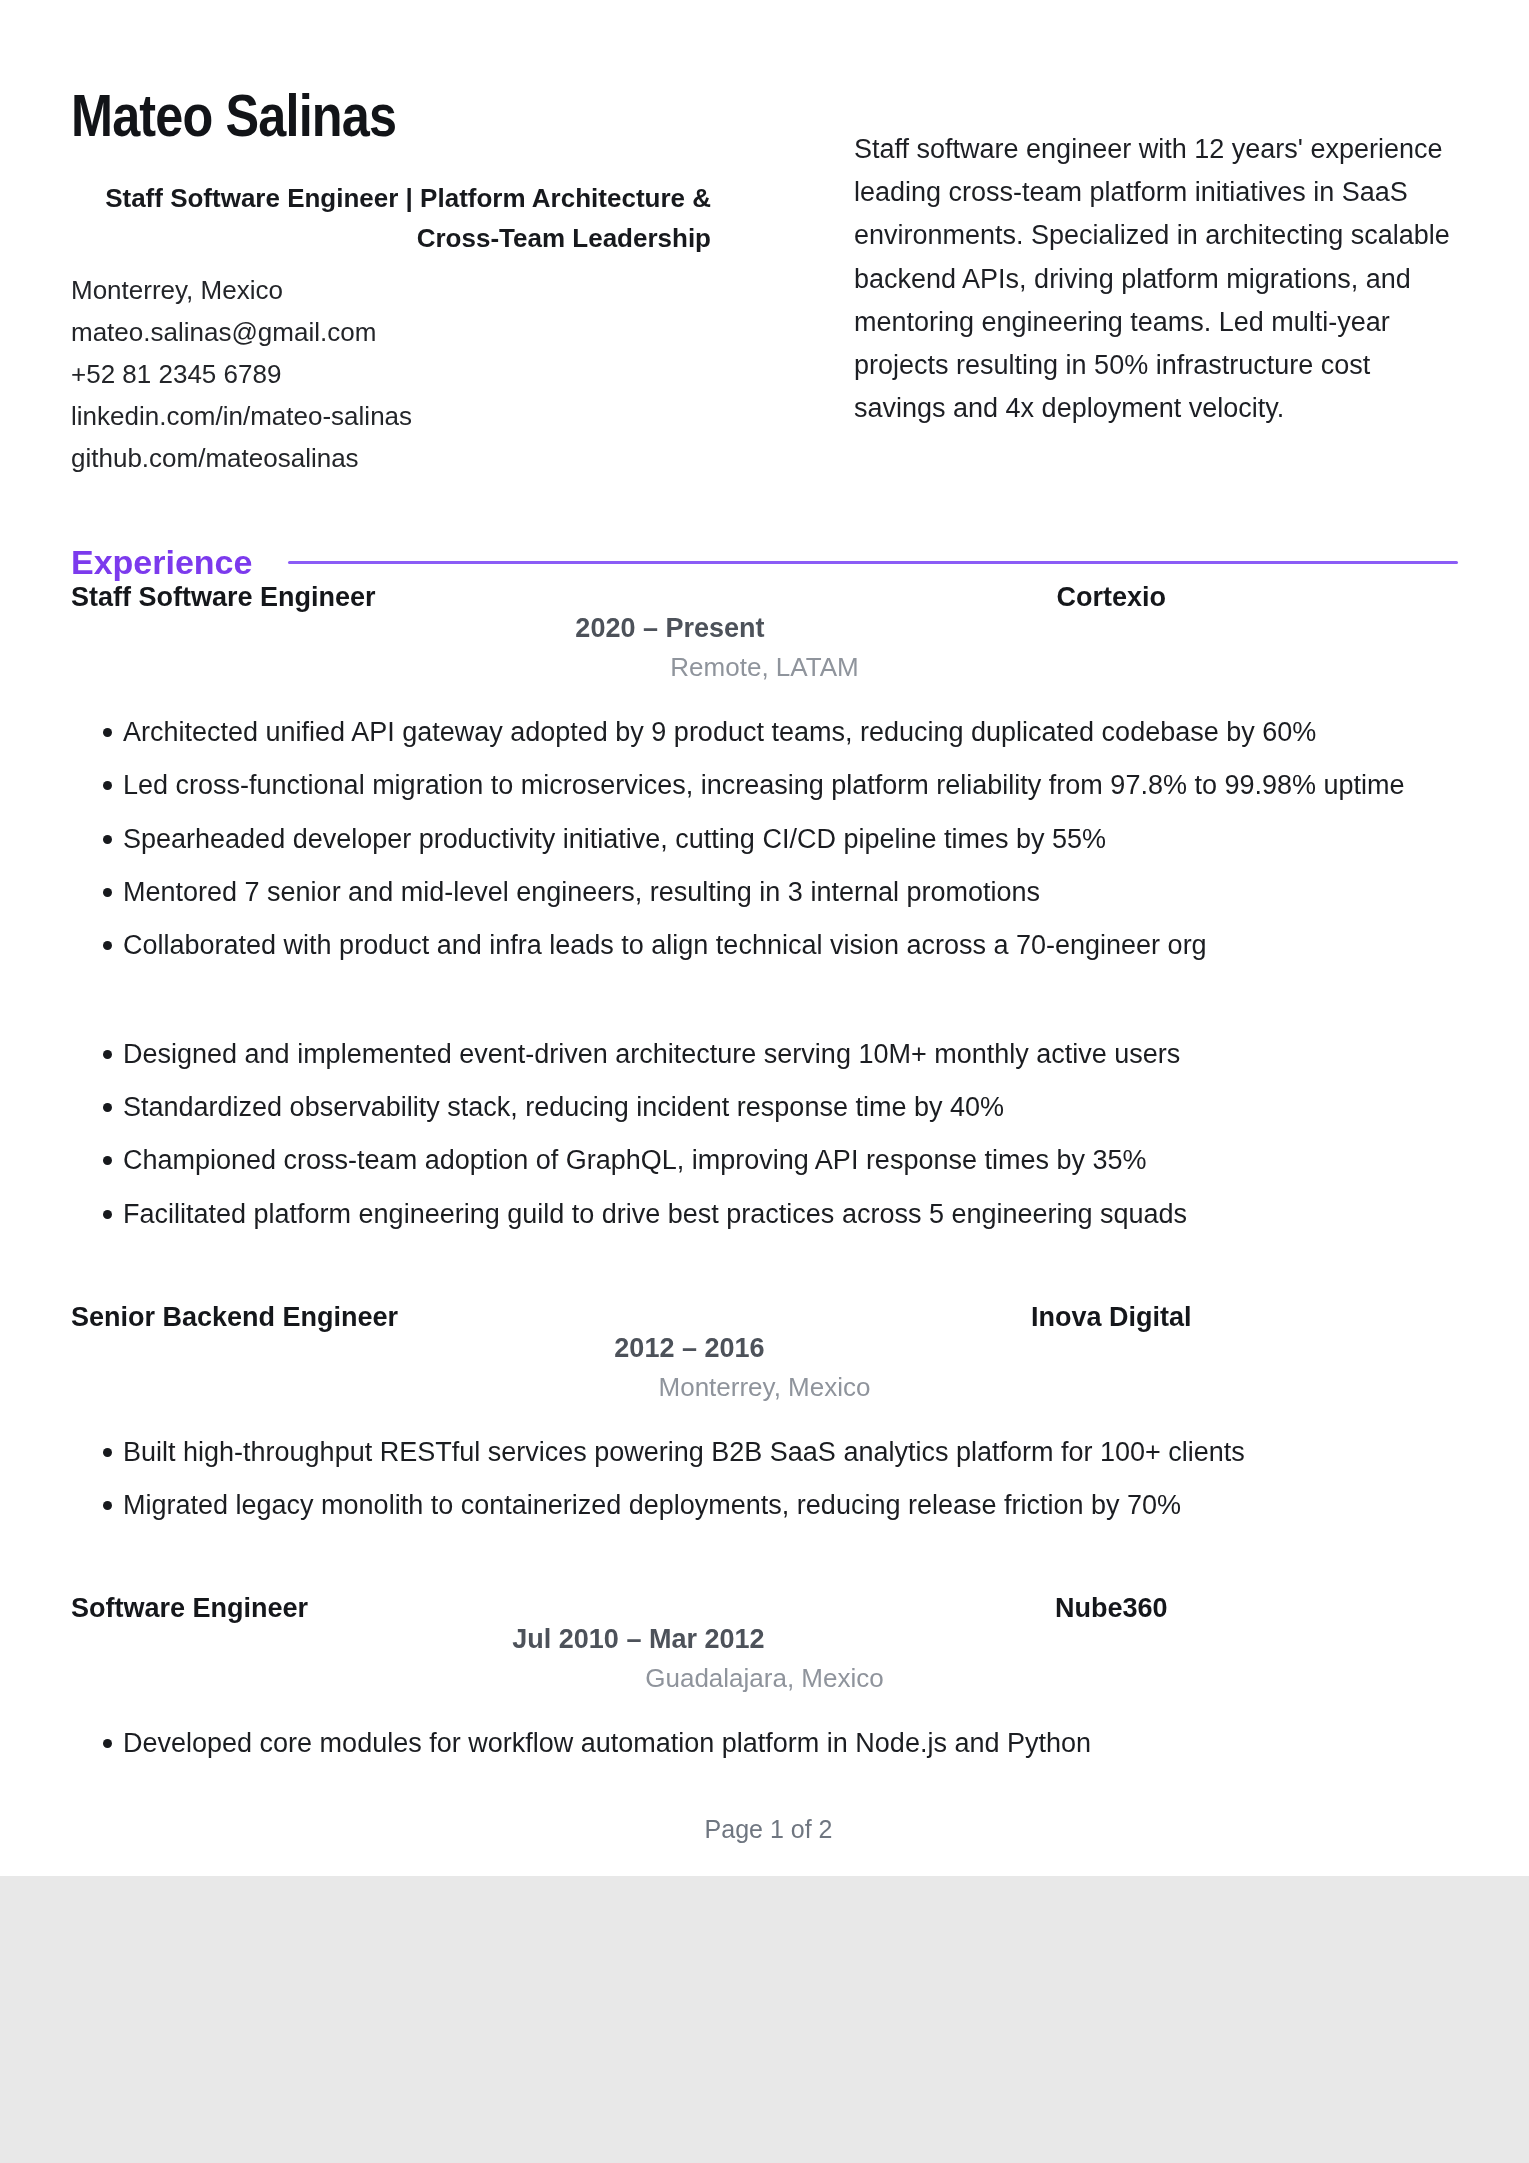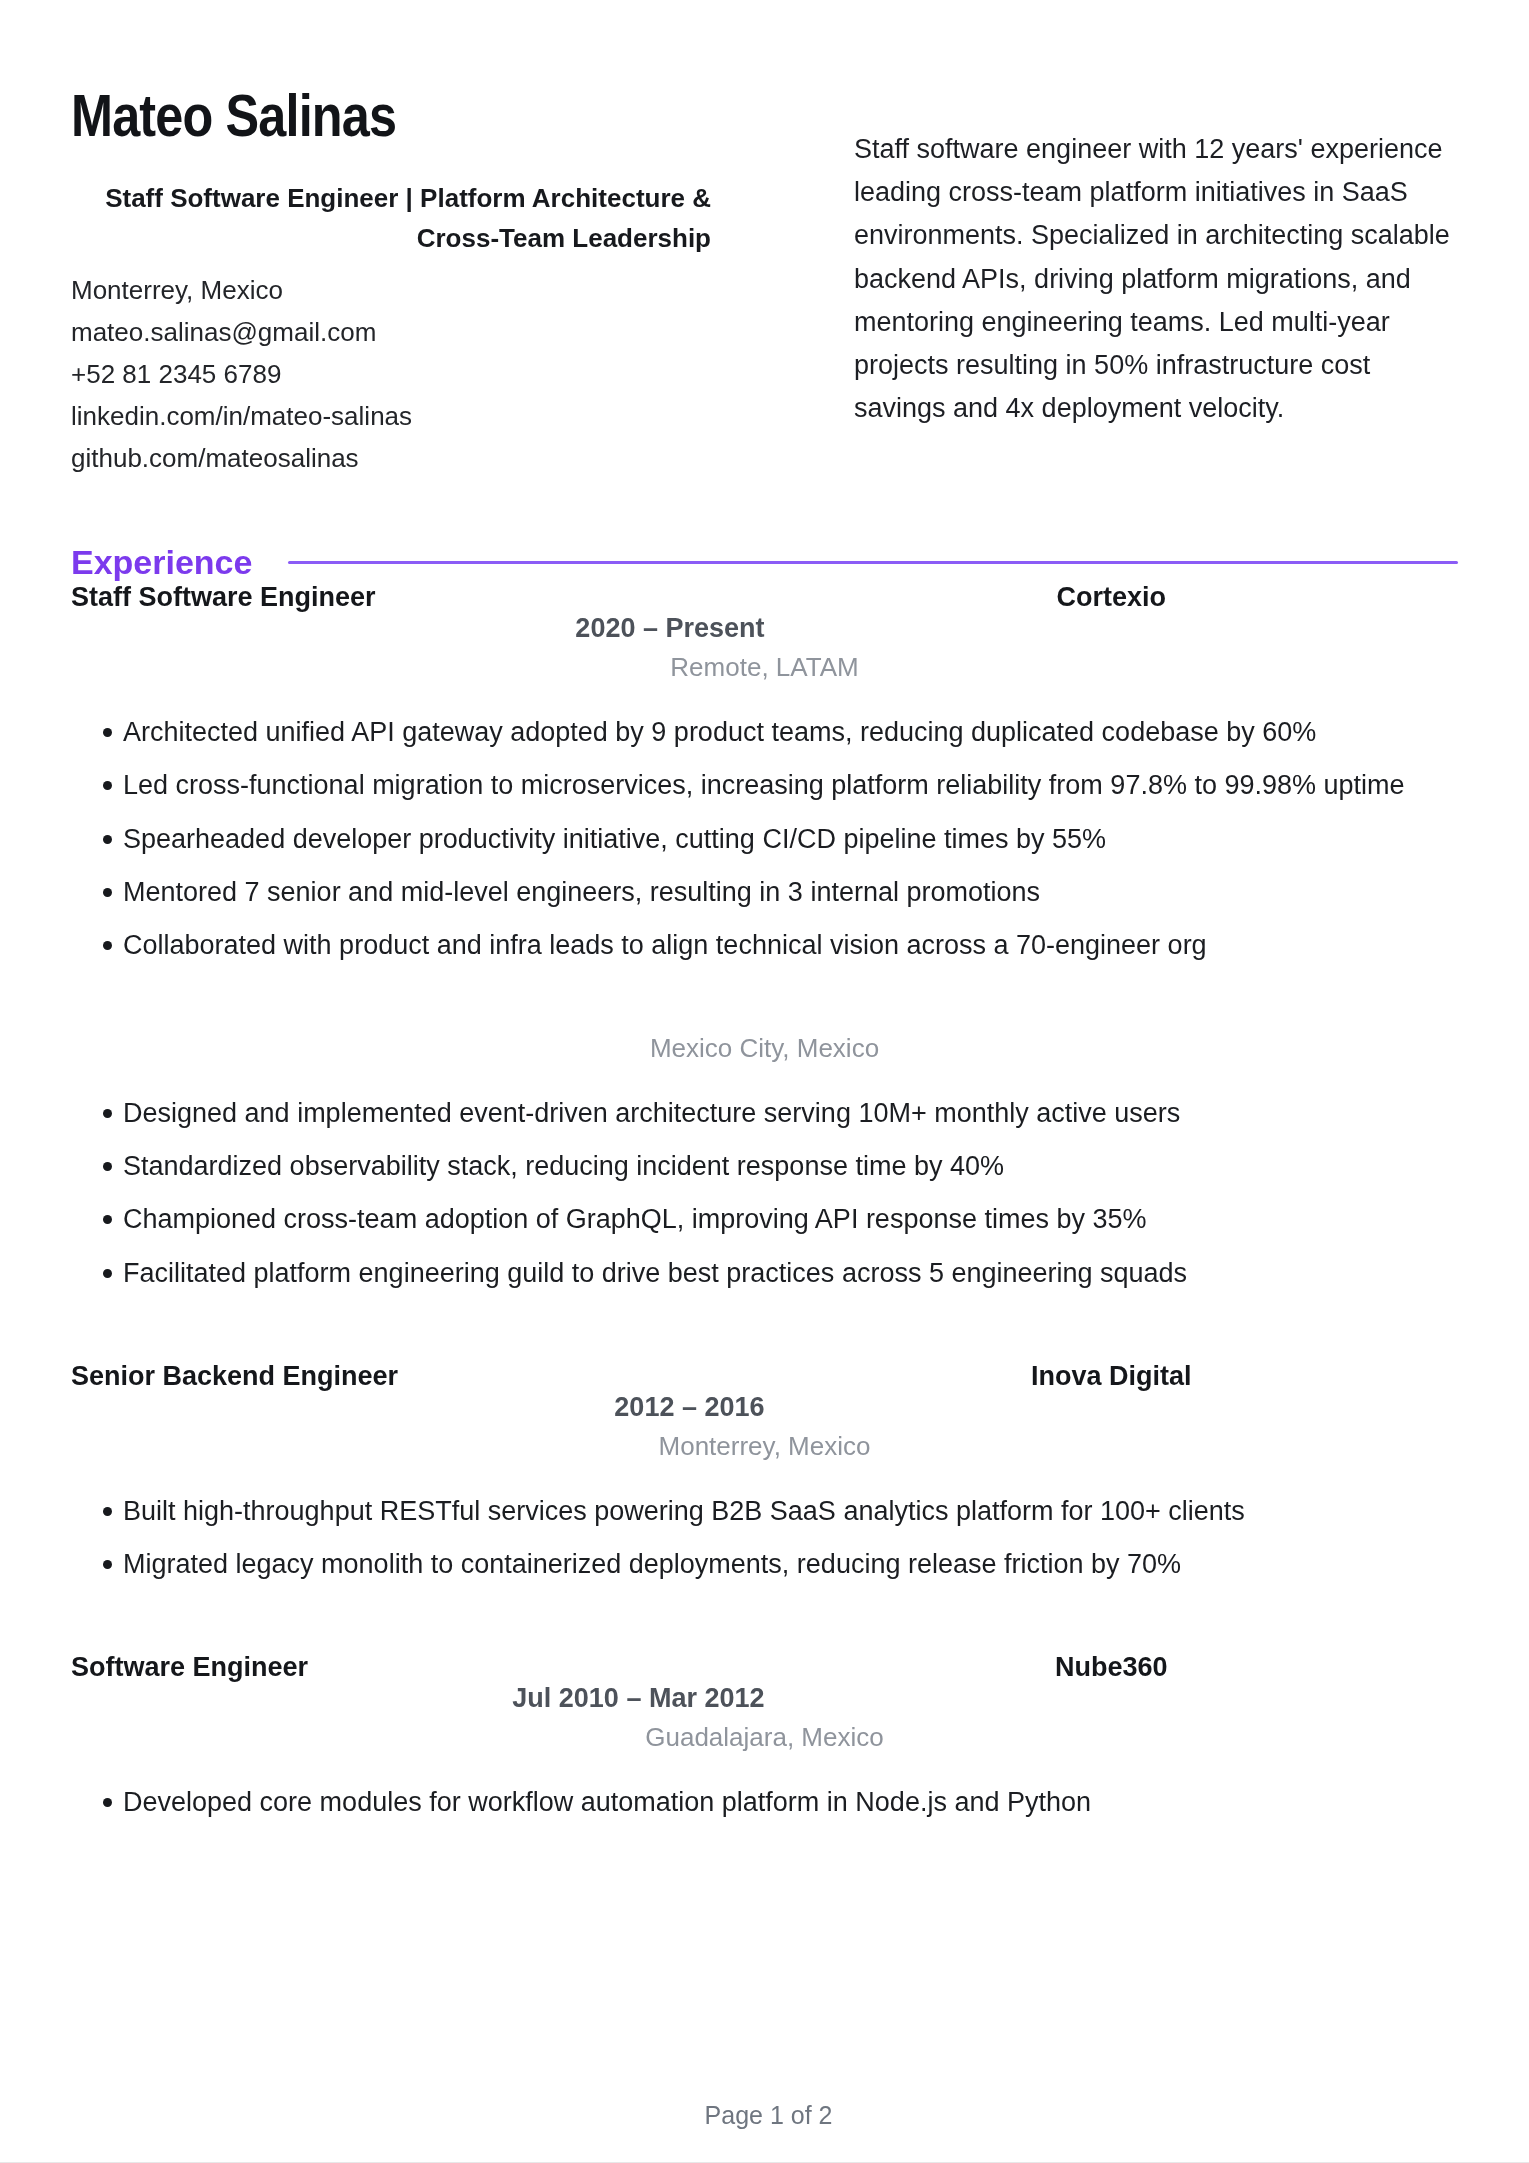--- a/index.html
+++ b/index.html
@@ -1,20 +1,20 @@
 <!DOCTYPE html>
 <html><head>
 <meta charset="utf-8">
 <style>
   * { margin: 0; padding: 0; box-sizing: border-box; }
   html, body { background: #e8e8e8; }
   .page {
     position: relative;
     width: 1529px;
-    height: 2162px;
+    height: 1876px;
     margin: 0 auto;
     background: #ffffff;
     font-family: "Liberation Sans", "DejaVu Sans", sans-serif;
     color: #1b1d21;
     padding: 86px 71px 0 71px;
     overflow: hidden;
   }
 
   
   .header { display: flex; justify-content: space-between; align-items: flex-start; }
@@ -164,21 +164,20 @@
     <ul class="job-bullets">
       <li>Architected unified API gateway adopted by 9 product teams, reducing duplicated codebase by 60%</li>
       <li>Led cross-functional migration to microservices, increasing platform reliability from 97.8% to 99.98% uptime</li>
       <li>Spearheaded developer productivity initiative, cutting CI/CD pipeline times by 55%</li>
       <li>Mentored 7 senior and mid-level engineers, resulting in 3 internal promotions</li>
       <li>Collaborated with product and infra leads to align technical vision across a 70-engineer org</li>
     </ul>
   </div>
 
   <div class="job">
-    <div class="job-location">Mexico City, Mexico</div>
     <ul class="job-bullets">
       <li>Designed and implemented event-driven architecture serving 10M+ monthly active users</li>
       <li>Standardized observability stack, reducing incident response time by 40%</li>
       <li>Championed cross-team adoption of GraphQL, improving API response times by 35%</li>
       <li>Facilitated platform engineering guild to drive best practices across 5 engineering squads</li>
     </ul>
   </div>
 
   <div class="job">
     <div class="job-header">

